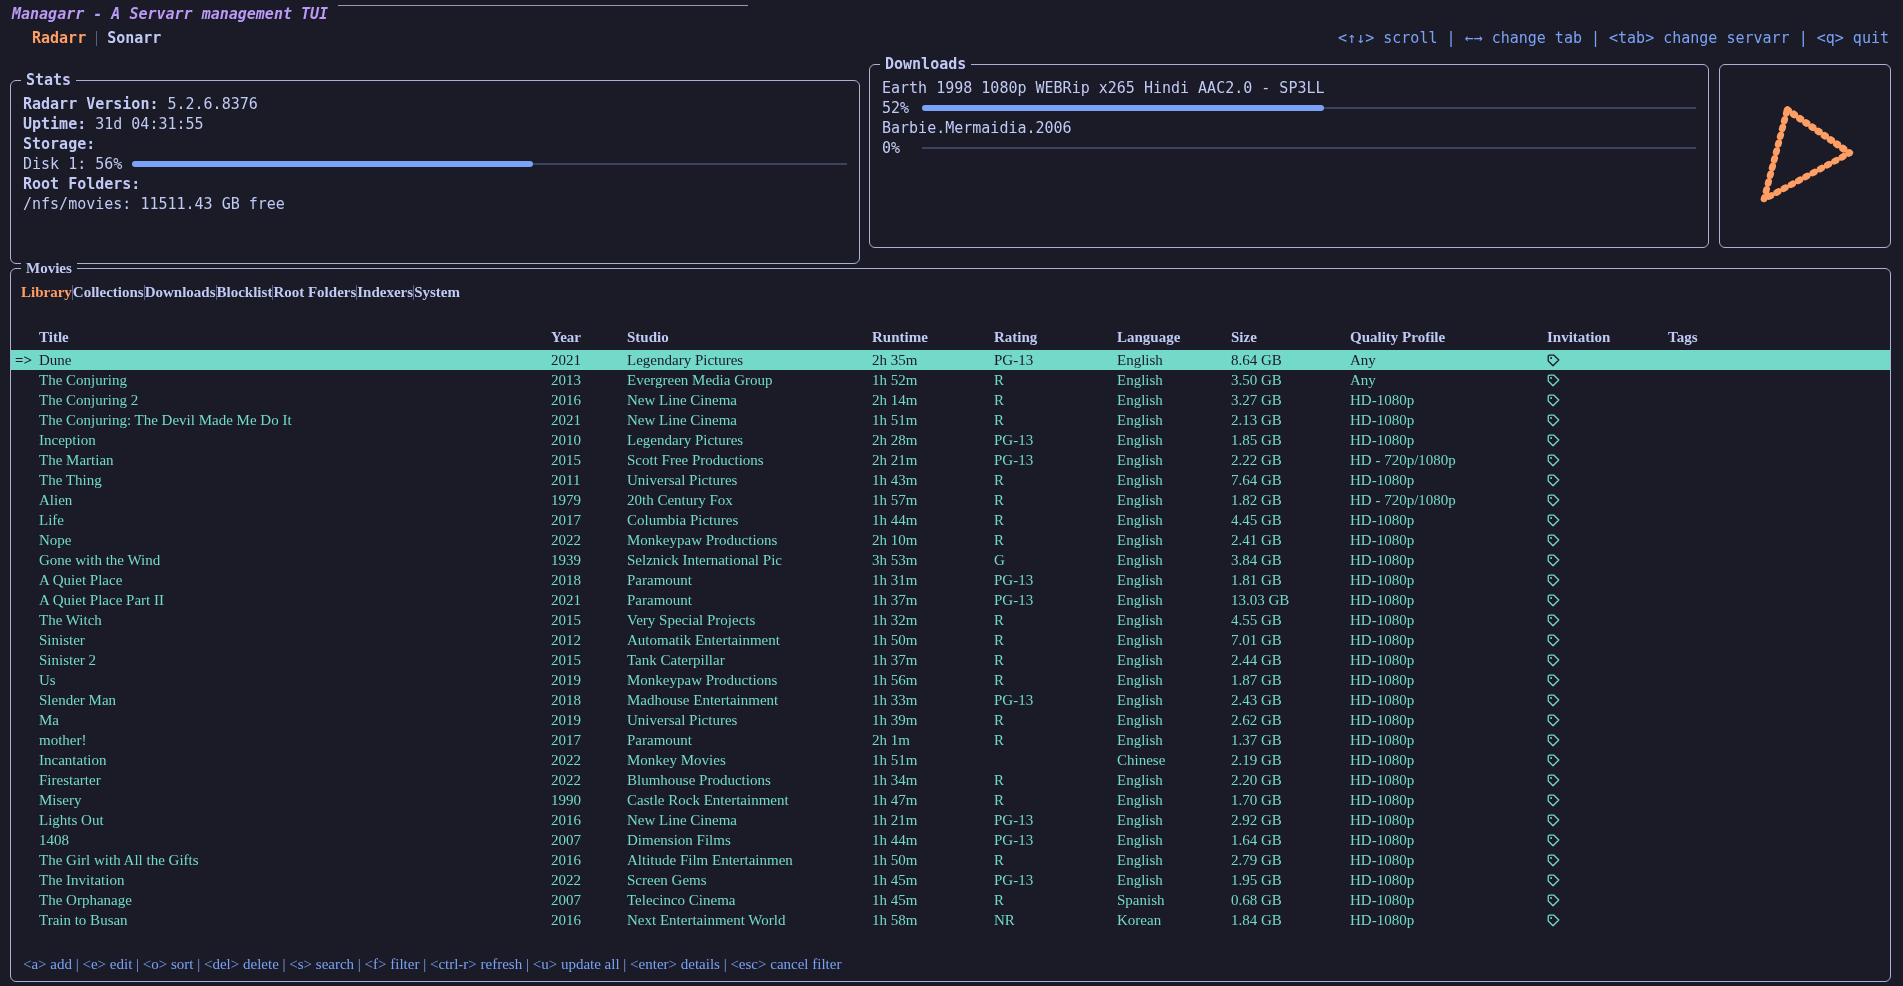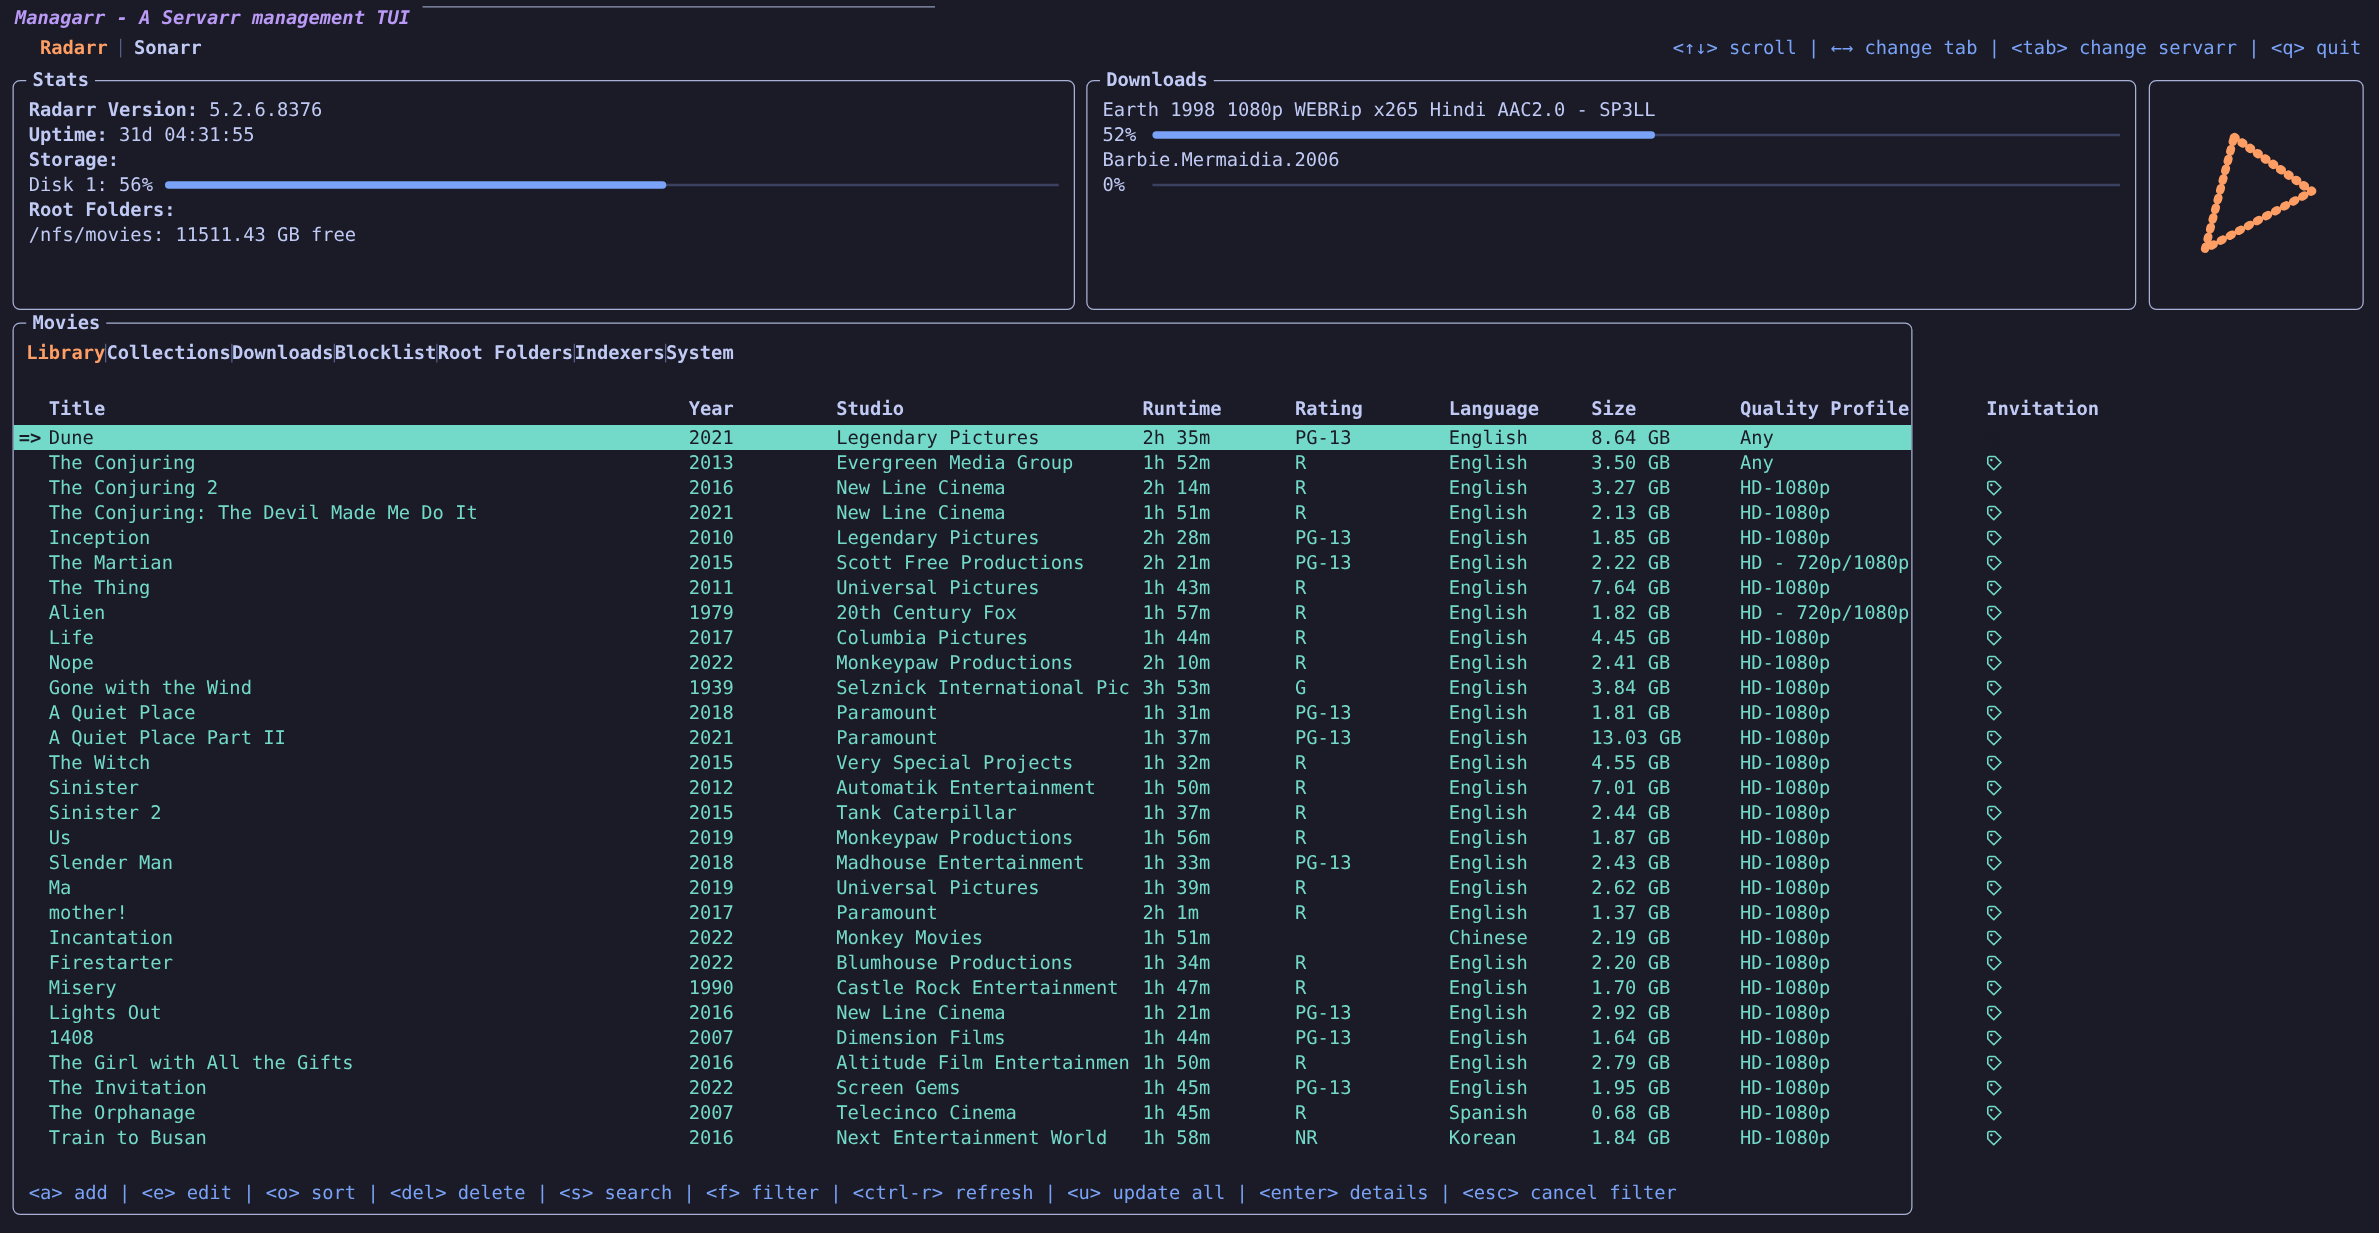--- a/index.html
+++ b/index.html
@@ -22,54 +22,54 @@
   .servarr-tab{font-weight:bold;color:var(--fg);cursor:default;white-space:pre;}
   .servarr-tab.active{color:var(--orange);margin-left:20px;}
   .vsep{width:1px;height:15px;background:var(--dim);}
   .top-help{color:var(--blue);white-space:pre;}
 
   
   .panel{position:absolute;border:1px solid var(--border);border-radius:6px;background:var(--bg);}
   .panel-title{position:absolute;top:-11px;left:10px;margin:0;padding:0 5px;background:var(--bg);
                font-size:15px;font-weight:bold;color:var(--fg);line-height:20px;}
 
-  .stats-panel{left:10px;top:64px;width:850px;height:184px;padding:13px 12px 0;}
+  .stats-panel{left:10px;top:80px;width:850px;height:184px;padding:13px 12px 0;}
   .downloads-panel{left:869px;top:64px;width:840px;height:184px;padding:13px 12px 0;}
   .logo-panel{left:1719px;top:64px;width:172px;height:184px;display:flex;align-items:center;justify-content:center;color:var(--orange);}
 
   .stat-line{display:flex;height:20px;line-height:20px;color:var(--fg);white-space:pre;}
   .lbl{font-weight:bold;}
   .val{margin-left:9px;}
 
   .gauge{position:relative;height:20px;flex:1;}
   .gauge-track{position:absolute;left:0;right:0;top:9px;height:2px;background:var(--bar-track);}
   .gauge-fill{position:absolute;left:0;top:7px;height:6px;background:var(--blue);border-radius:3px;width:0;}
   .disk-line .gauge{margin-left:10px;}
 
   .dl-name{height:20px;line-height:20px;color:var(--fg);white-space:pre;overflow:hidden;}
   .dl-bar{display:flex;align-items:center;height:20px;color:var(--fg);}
   .dl-pct{width:40px;line-height:20px;white-space:pre;}
 
   
-  .movies-panel{left:10px;top:258px;width:1520px;height:714px;}
+  .movies-panel{left:10px;top:268px;width:1881px;height:714px;font-family:Liberation Serif, serif;}
   .movie-tabs{margin:12px 0 0 10px;display:flex;align-items:center;height:22px;}
   .movie-tab{font-weight:bold;color:var(--fg);cursor:default;white-space:pre;}
   .movie-tab.active{color:var(--orange);}
 
   .table-header{display:flex;margin-top:24px;height:20px;line-height:20px;font-weight:bold;color:var(--fg);}
   .rows{margin-top:3px;}
   .trow{display:flex;height:20px;line-height:20px;color:var(--teal);white-space:pre;}
   .trow.selected{background:var(--teal);color:var(--selected-fg);}
   .trow.selected .gutter{font-weight:bold;}
 
   .c{flex:0 0 auto;overflow:hidden;white-space:pre;}
   .gutter{width:28px;padding-left:4px;}
   .col-title{width:512px;}
   .col-year{width:76px;}
-  .col-studio{width:245px;margin-left:42px;}
+  .col-studio{width:245px;}
   .col-runtime{width:122px;}
   .col-rating{width:123px;}
   .col-language{width:114px;}
   .col-size{width:119px;}
   .col-quality{width:197px;}
   .col-monitored{width:121px;display:flex;align-items:center;}
   .col-tags{flex:1 1 auto;}
   .tagsvg{width:13px;height:13px;display:block;}
 
   .bottom-help{position:absolute;left:12px;bottom:8px;color:var(--blue);white-space:pre;}

